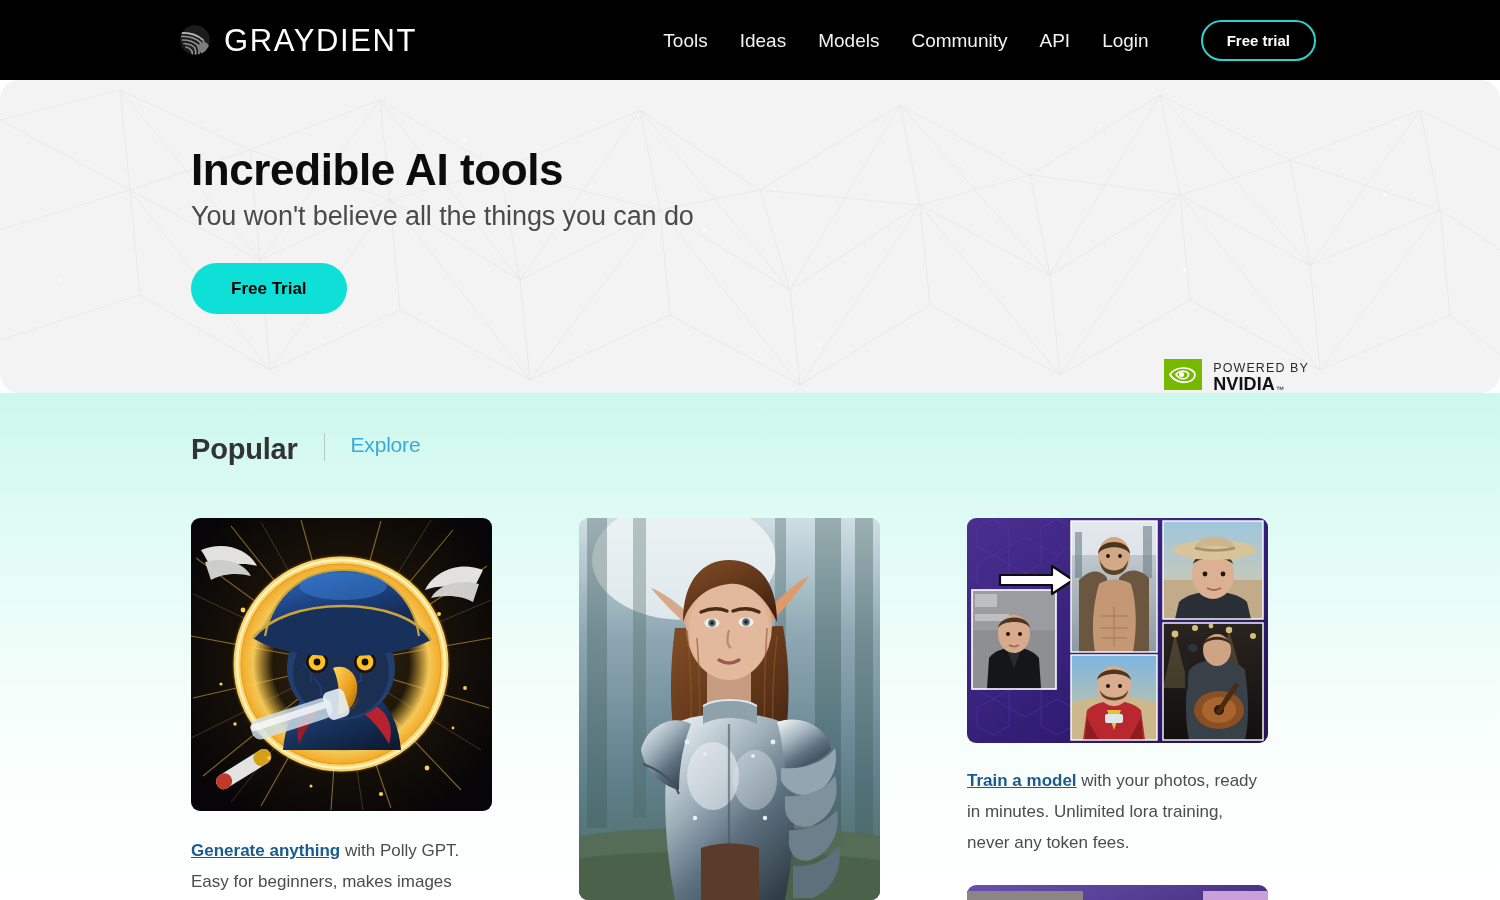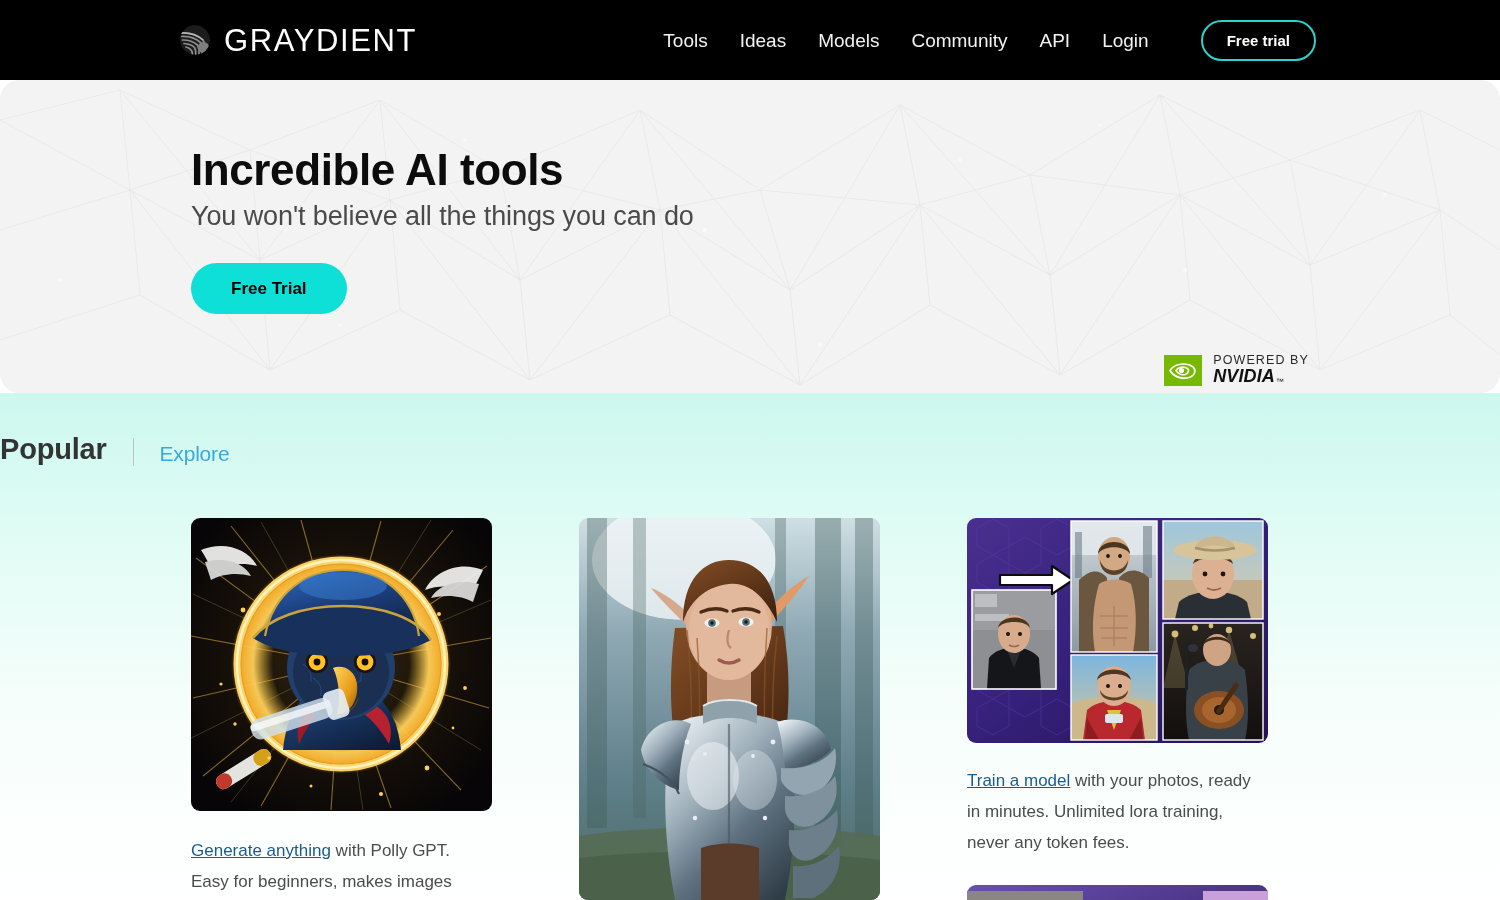--- a/index.html
+++ b/index.html
@@ -123,49 +123,49 @@
   .nvidia-badge {
     position: absolute;
     right: 191px;
     top: 274px;
     display: flex;
     align-items: center;
     gap: 11px;
     z-index: 3;
   }
   .nvidia-eye { width: 38px; height: 31px; display: block; }
-  .nvidia-text { line-height: 1.05; }
+  .nvidia-text { line-height: 1.05; margin-top: 8px; }
   .nvidia-top {
     font-size: 12.5px;
     color: #2a2a2a;
     letter-spacing: 1.1px;
     font-weight: 400;
   }
   .nvidia-bottom {
     font-size: 18px;
     color: #111111;
     font-weight: bold;
     letter-spacing: 0.1px;
     display: flex;
     align-items: flex-end;
-    font-style: italic;
   }
   .nvidia-tm { font-size: 8px; font-weight: normal; margin-left: 1px; margin-top: 1px; }
 
   
   .popular-section {
     position: relative;
     height: 507px;
     background: linear-gradient(180deg, #ccf8ee 0%, #e4fcf6 33%, #f6fefb 62%, #ffffff 100%);
     overflow: hidden;
   }
   .section-head {
+    padding-left: 191px;
     padding-top: 40px;
     display: flex;
-    align-items: flex-end;
+    align-items: flex-start;
     gap: 8px;
   }
   .tab-popular {
     font-size: 29px;
     font-weight: bold;
     color: #333333;
     cursor: pointer;
     letter-spacing: -0.2px;
   }
   .tab-divider {
@@ -205,21 +205,21 @@
   .img-d { height: 115px; margin-top: 27px; }
 
   .card-caption {
     margin-top: 24px;
     font-size: 17px;
     line-height: 31px;
     color: #4c4c4c;
   }
   .card-caption .lead {
     color: #1a5b8f;
-    font-weight: normal;
+    font-weight: bold;
     text-decoration: underline;
     cursor: pointer;
   }
   .col-c .card-caption { margin-top: 22px; }
 
   svg { display: block; }
 </style>
 </head>
 <body>
 

